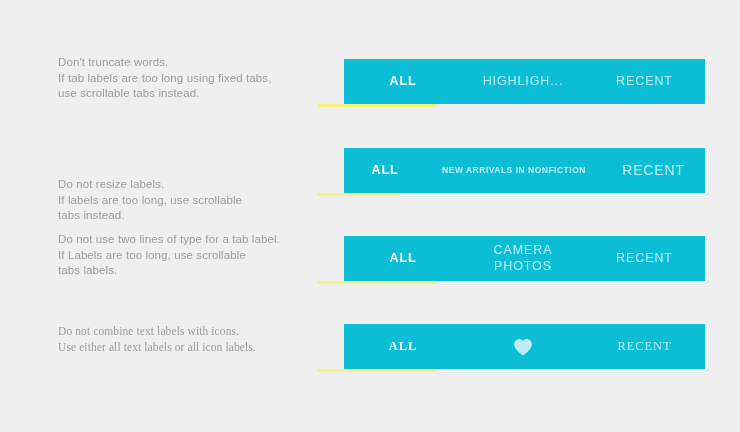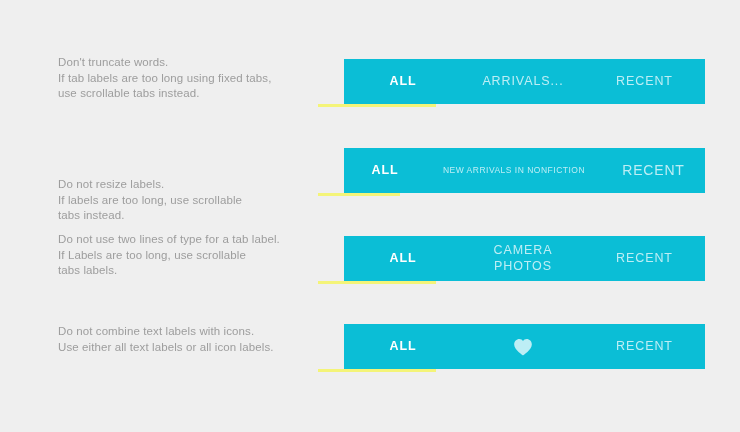--- a/index.html
+++ b/index.html
@@ -98,21 +98,21 @@
   #row3 .desc { top: 7px; }
   #row3 .tabbar { top: 11px; }
   #row3 .tab { font-size: 12.5px; letter-spacing: 0.9px; }
   #row3 .tab-all { flex: 0 0 118px; }
   #row3 .tab-mid { flex: 0 0 122px; }
   #row3 .tab-recent { flex: 0 0 121px; }
   #row3 .tab-mid .tab-label { line-height: 1.25; }
   #row3 .underline { left: 318px; width: 118px; top: 56px; }
 
   
-  #row4 { top: 313px; height: 62px; }
+  #row4 { top: 313px; height: 62px; font-family: Liberation Serif, serif; }
   #row4 .desc { top: 11px; }
   #row4 .tabbar { top: 11px; }
   #row4 .tab { font-size: 12.5px; letter-spacing: 0.9px; }
   #row4 .tab-all { flex: 0 0 118px; }
   #row4 .tab-mid { flex: 0 0 122px; }
   #row4 .tab-recent { flex: 0 0 121px; }
   #row4 .underline { left: 318px; width: 118px; top: 56px; }
 
   .heart-icon {
     display: block;
@@ -128,40 +128,40 @@
   <div class="row" id="row1">
     <div class="desc" style="color: rgb(157, 157, 157);">Don't truncate words.
 If tab labels are too long using fixed tabs,
 use scrollable tabs instead.</div>
 
     <div class="tabbar" style="background: rgb(11, 190, 214);">
       <div class="tab tab-all active" style="color: rgb(255, 255, 255);">
         <span class="tab-label">ALL</span>
       </div>
       <div class="tab tab-mid" style="color: rgb(189, 238, 245);">
-        <span class="tab-label">ARRIVALS...</span>
+        <span class="tab-label">HIGHLIGH...</span>
       </div>
       <div class="tab tab-recent" style="color: rgb(189, 238, 245);">
         <span class="tab-label">RECENT</span>
       </div>
     </div>
 
     <div class="underline" style="background: rgb(244, 244, 120);"></div>
   </div>
 
   <div class="row" id="row2">
     <div class="desc" style="color: rgb(157, 157, 157);">Do not resize labels.
 If labels are too long, use scrollable
 tabs instead.</div>
 
     <div class="tabbar" style="background: rgb(11, 190, 214);">
       <div class="tab tab-all active" style="color: rgb(255, 255, 255);">
         <span class="tab-label">ALL</span>
       </div>
-      <div class="tab tab-mid" style="color: rgb(189, 238, 245);">
+      <div class="tab tab-mid" style="color: rgb(189, 238, 245); font-weight: bold;">
         <span class="tab-label">NEW ARRIVALS IN NONFICTION</span>
       </div>
       <div class="tab tab-recent" style="color: rgb(189, 238, 245);">
         <span class="tab-label">RECENT</span>
       </div>
     </div>
 
     <div class="underline" style="background: rgb(244, 244, 120);"></div>
   </div>
 

